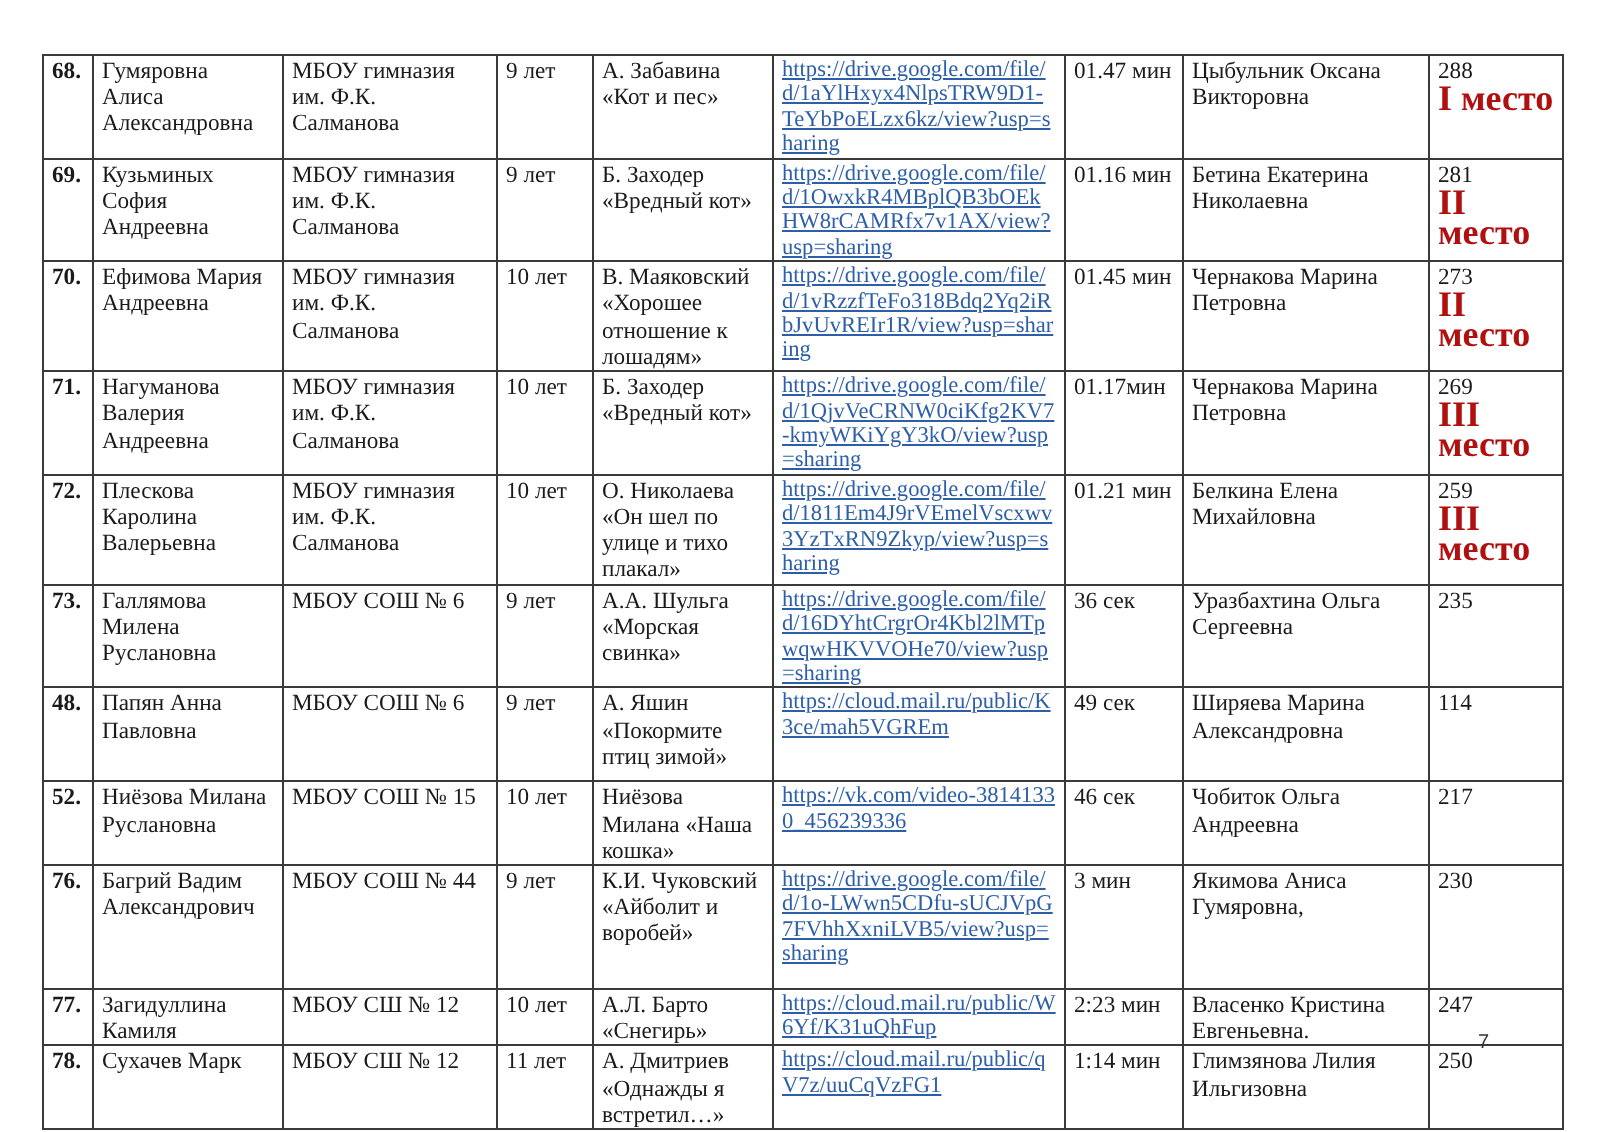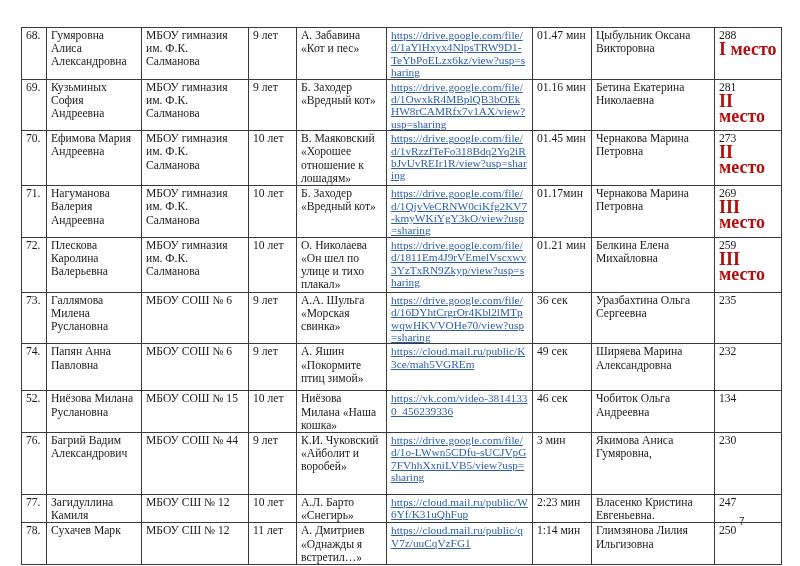--- a/index.html
+++ b/index.html
@@ -9,21 +9,21 @@
   }
   table.results {
     position: absolute; left: 21px; top: 27px;
     border-collapse: collapse; table-layout: fixed;
     width: 760px; font-size: 11.6px; line-height: 13.2px;
   }
   table.results td {
     border: 1px solid #3a3a3a; vertical-align: top;
     padding: 1px 4px 0 4px; overflow: hidden; word-wrap: break-word;
   }
-  td.num { padding-left: 4px; }
+  td.num { padding-left: 4px; font-weight: bold; }
   td.center { }
   td.link a { color: #2d5fa8; word-break: break-all; }
   td.link { padding: 0 3px 0 4px; font-size: 11.3px; line-height: 12.4px; }
   .place { color: #b01010; font-weight: bold; font-size: 18px; display: block; line-height: 15px; }
   .page-num {
     position: absolute; left: 739px; top: 516px; font-family: "Liberation Sans", sans-serif;
     font-size: 10px; color: #333;
   }
 </style>
 </head>
@@ -108,41 +108,41 @@
     <td class="center">МБОУ СОШ № 6</td>
     <td class="center">9 лет</td>
     <td class="center">А.А. Шульга «Морская свинка»</td>
     <td class="link"><a href="#">https://drive.google.com/file/d/16DYhtCrgrOr4Kbl2lMTpwqwHKVVOHe70/view?usp=sharing</a></td>
     <td>36 сек</td>
     <td>Уразбахтина Ольга Сергеевна</td>
     <td><span>235</span><span class="place"></span></td>
   </tr>
 
   <tr style="height: 47px;">
-    <td class="num">74.</td>
+    <td class="num">48.</td>
     <td>Папян Анна Павловна</td>
     <td class="center">МБОУ СОШ № 6</td>
     <td class="center">9 лет</td>
     <td class="center">А. Яшин «Покормите птиц зимой»</td>
     <td class="link"><a href="#">https://cloud.mail.ru/public/K3ce/mah5VGREm</a></td>
     <td>49 сек</td>
     <td>Ширяева Марина Александровна</td>
-    <td><span>232</span><span class="place"></span></td>
+    <td><span>114</span><span class="place"></span></td>
   </tr>
 
   <tr style="height: 20px;">
     <td class="num">52.</td>
     <td>Ниёзова Милана Руслановна</td>
     <td class="center">МБОУ СОШ № 15</td>
     <td class="center">10 лет</td>
     <td class="center">Ниёзова Милана «Наша кошка»</td>
     <td class="link"><a href="#">https://vk.com/video-38141330_456239336</a></td>
     <td>46 сек</td>
     <td>Чобиток Ольга Андреевна</td>
-    <td><span>134</span><span class="place"></span></td>
+    <td><span>217</span><span class="place"></span></td>
   </tr>
 
   <tr style="height: 62px; margin-left: 32px;">
     <td class="num">76.</td>
     <td>Багрий Вадим Александрович</td>
     <td class="center">МБОУ СОШ № 44</td>
     <td class="center">9 лет</td>
     <td class="center">К.И. Чуковский «Айболит и воробей»</td>
     <td class="link"><a href="#">https://drive.google.com/file/d/1o-LWwn5CDfu-sUCJVpG7FVhhXxniLVB5/view?usp=sharing</a></td>
     <td>3 мин</td>

